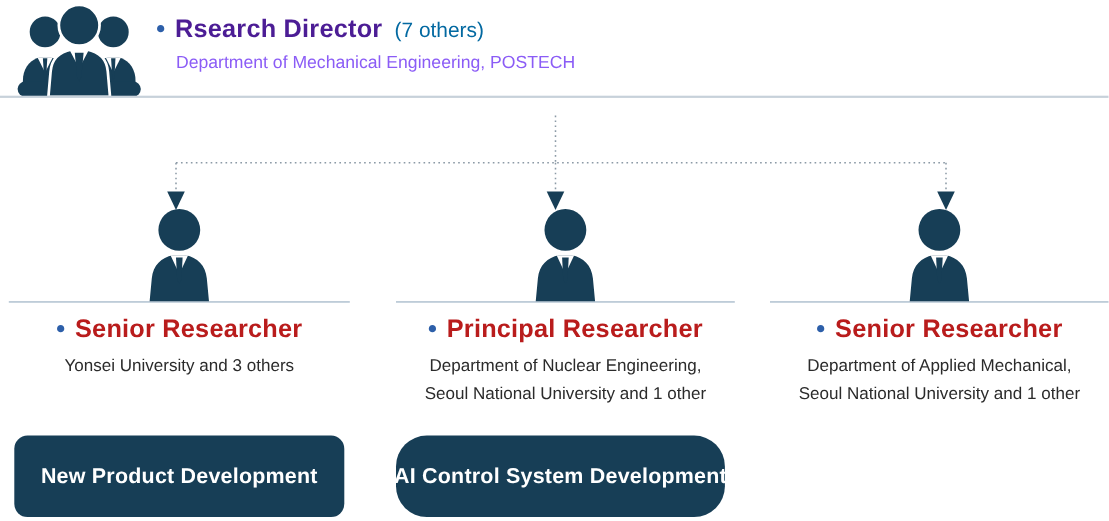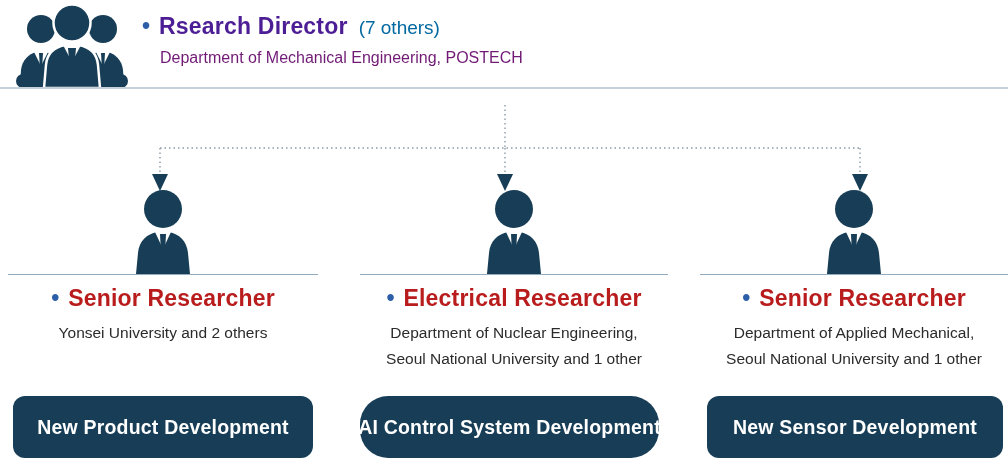--- a/index.html
+++ b/index.html
@@ -11,37 +11,37 @@
     background: #ffffff;
     overflow: hidden;
   }
   
   .header-icon { position:absolute; left:8px; top:4px; width:128px; height:84px; }
   .header-text { position:absolute; left:142px; top:13px; }
   .title-row { display:flex; align-items:baseline; white-space:nowrap; }
   .bullet { color:#2D5FA9; font-size:23px; font-weight:700; margin-right:9px; }
   .h-title { color:#4c1d95; font-size:23px; font-weight:600; letter-spacing:0.2px; }
   .h-suffix { color:#0369a1; font-size:19px; font-weight:400; margin-left:11px; }
-  .h-subtitle { color:#701a75; font-size:16px; margin-top:9px; margin-left:18px;text-align:center; }
+  .h-subtitle { color:#8b5cf6; font-size:16px; margin-top:9px; margin-left:18px;text-align:center; }
   .separator { position:absolute; left:0; top:87px; width:1008px; height:2px; background:#C7D1DA; }
   
   .connectors { position:absolute; left:0; top:100px; width:1008px; height:95px; }
   
   .branch { position:absolute; top:190px; text-align:center; }
   .branch-1 { left:8px;   width:310px; }
   .branch-2 { left:360px; width:308px; }
   .branch-3 { left:700px; width:308px; }
   .person-icon { display:block; margin:0 auto; width:62px; height:84px; }
   .underline { width:100%; height:1px; background:#93ABBF; }
   .branch-title-row { display:flex; justify-content:center; align-items:baseline; margin-top:10px; white-space:nowrap; }
   .b-title { color:#b91c1c; font-size:23px; font-weight:600; letter-spacing:0.2px; }
   .dept { color:#2B2B2B; font-size:15.5px; line-height:26px; margin-top:8px; }
   
   .project-box {
-    position:absolute; top:396px; height:62px;
+    position:absolute; top:396px; height:74px;
     background:#173E56; border-radius:12px;
     display:flex; align-items:center; justify-content:center;
     color:#ffffff; font-size:19.5px; font-weight:700; letter-spacing:0.2px;
     white-space:nowrap;
   }
   .box-1 { left:13px;  width:300px; }
   .box-2 { left:360px; width:299px;border-radius:28px; }
   .box-3 { left:707px; width:296px; }
 </style>
 </head>
@@ -105,37 +105,37 @@
         <path d="M23,42 L31,59 L39,42 Z" fill="#ffffff"></path>
         <path d="M28,44 L34,44 L33,64 L31,68 L29,64 Z"></path>
       </g>
     </svg>
     <div class="underline"></div>
     <div class="branch-title-row">
       <span class="bullet">•</span>
       <span class="b-title">Senior Researcher</span>
     </div>
     <div class="dept">
-      <div>Yonsei University and 2 others</div>
+      <div>Yonsei University and 3 others</div>
     </div>
   </div>
 
   <div class="branch branch-2">
     <svg class="person-icon" viewBox="0 0 62 84" xmlns="http://www.w3.org/2000/svg" aria-hidden="true">
       <g fill="#173E56">
         <circle cx="31" cy="19" r="19"></circle>
         <path d="M4,84 L6,63 C7,51 15,44 25,42 L37,42 C47,44 55,51 56,63 L58,84 Z"></path>
         <path d="M23,42 L31,59 L39,42 Z" fill="#ffffff"></path>
         <path d="M28,44 L34,44 L33,64 L31,68 L29,64 Z"></path>
       </g>
     </svg>
     <div class="underline"></div>
     <div class="branch-title-row">
       <span class="bullet">•</span>
-      <span class="b-title">Electrical Researcher</span>
+      <span class="b-title">Principal Researcher</span>
     </div>
     <div class="dept">
       <div>Department of Nuclear Engineering,</div>
       <div>Seoul National University and 1 other</div>
     </div>
   </div>
 
   <div class="branch branch-3">
     <svg class="person-icon" viewBox="0 0 62 84" xmlns="http://www.w3.org/2000/svg" aria-hidden="true">
       <g fill="#173E56">
@@ -155,17 +155,14 @@
       <div>Seoul National University and 1 other</div>
     </div>
   </div>
 
   <div class="project-box box-1">
     <span>New Product Development</span>
   </div>
   <div class="project-box box-2">
     <span>AI Control System Development</span>
   </div>
-  <div class="project-box box-3">
-    <span>New Sensor Development</span>
-  </div>
 
 </div>
 
 </body></html>

